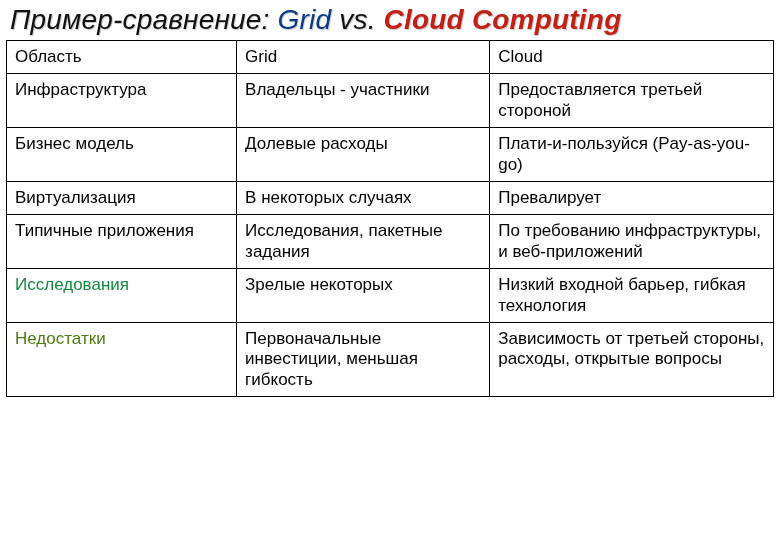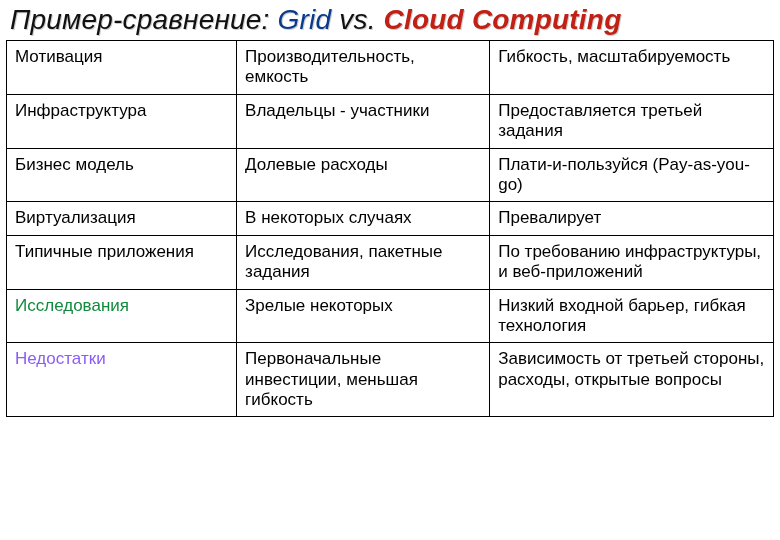--- a/index.html
+++ b/index.html
@@ -41,46 +41,46 @@
   table.cmp col.c3 { width: 37%; }
   table.cmp td {
     border: 1px solid #000;
     padding: 6px 8px;
     font-size: 17px;
     line-height: 1.2;
     vertical-align: top;
   }
   tr.header td { font-weight: normal; }
   .lbl-green { color: #118a3d; }
-  .lbl-red   { color: #8b5cf6; }
+  .lbl-red   { color: #4d7c0f; }
 </style>
 </head>
 <body>
 <div class="slide">
 
 <h1 class="title">
   <span class="t-part1">Пример-сравнение: </span><span class="t-grid">Grid</span><span class="t-vs"> vs. </span><span class="t-cloud">Cloud Computing</span>
 </h1>
 
 <table class="cmp">
   <colgroup>
         <col class="c1">
         <col class="c2">
         <col class="c3">
       </colgroup>
   <tbody>
-  <tr>
-    <td>Мотивация</td>
-    <td>Производительность, емкость</td>
-    <td>Гибкость, масштабируемость</td>
+        <tr class="header">
+    <td>Область</td>
+    <td>Grid</td>
+    <td>Cloud</td>
   </tr>
   <tr>
     <td>Инфраструктура</td>
     <td>Владельцы - участники</td>
-    <td>Предоставляется третьей задания</td>
+    <td>Предоставляется третьей стороной</td>
   </tr>
   <tr>
     <td>Бизнес модель</td>
     <td>Долевые расходы</td>
     <td>Плати-и-пользуйся (Pay-as-you-go)</td>
   </tr>
   <tr>
     <td>Виртуализация</td>
     <td>В некоторых случаях</td>
     <td>Превалирует</td>

